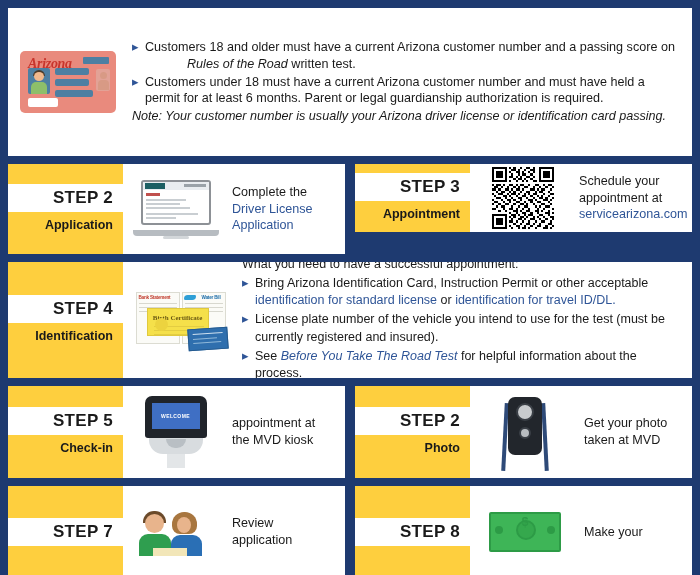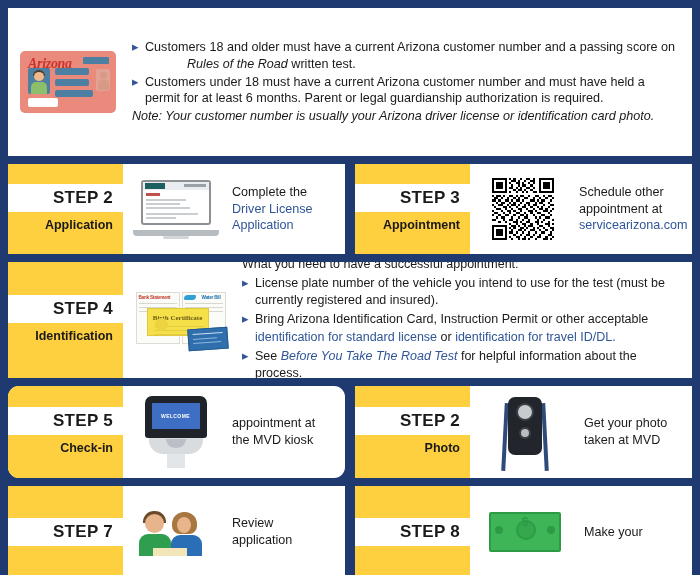--- a/index.html
+++ b/index.html
@@ -290,21 +290,21 @@
 
       <div class="body">
         <ul class="bullets">
           <li>
             <span>Customers 18 and older must have a current Arizona customer number and a passing score on </span><em class="ital">Rules of the Road</em><span> written test.</span>
           </li>
           <li>
             <span>Customers under 18 must have a current Arizona customer number and must have held a permit for at least 6 months. Parent or legal guardianship authorization is required.</span>
           </li>
         </ul>
-        <div class="note">Note: Your customer number is usually your Arizona driver license or identification card photo.</div>
+        <div class="note">Note: Your customer number is usually your Arizona driver license or identification card passing.</div>
       </div>
     </div>
   </div>
 
   <div class="row">
 
     <div class="card half" style="height:90px;">
       <div class="steplabel">
         <div class="band">
           <span class="num">STEP 2</span>
@@ -332,21 +332,21 @@
       </div>
       <div class="body">
         <div>Complete the</div>
         <a class="link">
           <span>Driver License </span><br>
           <span>Application</span>
         </a>
       </div>
     </div>
 
-    <div class="card half" style="height:90px;justify-content:space-between;">
+    <div class="card half" style="height:68px;justify-content:space-between;">
       <div class="steplabel">
         <div class="band">
           <span class="num">STEP 3</span>
         </div>
         <div class="sub">
           <div>Appointment</div>
         </div>
       </div>
       <div class="iconcell w-qr">
         <svg class="qr" viewBox="0 0 29 29" shape-rendering="crispEdges">
@@ -569,21 +569,21 @@
               <rect x="12" y="28" width="1" height="1"></rect>
               <rect x="14" y="28" width="2" height="1"></rect>
               <rect x="17" y="28" width="1" height="1"></rect>
               <rect x="20" y="28" width="1" height="1"></rect>
               <rect x="24" y="28" width="2" height="1"></rect>
               <rect x="27" y="28" width="1" height="1"></rect>
           </g>
         </svg>
       </div>
       <div class="body">
-        <div>Schedule other</div>
+        <div>Schedule your</div>
         <div>appointment at</div>
         <a class="link">servicearizona.com</a>
       </div>
     </div>
   </div>
 
   <div class="row">
     <div class="card full" style="height:116px;">
       <div class="steplabel">
         <div class="band">
@@ -617,36 +617,36 @@
             <div class="bl" style="left:4px;top:4px;width:30px;background:#cfe0ef;"></div>
             <div class="bl" style="left:4px;top:9px;width:24px;"></div>
             <div class="bl" style="left:4px;top:13px;width:28px;"></div>
           </div>
         </div>
       </div>
       <div class="body small">
         <div class="lede">What you need to have a successful appointment:</div>
         <ul class="bullets">
           <li>
-            <span>License plate number of the vehicle you intend to use for the test (must be currently registered and insured).</span>
+            <span>Bring Arizona Identification Card, Instruction Permit or other acceptable </span><a class="link">identification for standard license</a><span> or </span><a class="link">identification for travel ID/DL.</a>
           </li>
           <li>
-            <span>Bring Arizona Identification Card, Instruction Permit or other acceptable </span><a class="link">identification for standard license</a><span> or </span><a class="link">identification for travel ID/DL.</a>
+            <span>License plate number of the vehicle you intend to use for the test (must be currently registered and insured).</span>
           </li>
           <li>
             <span>See </span><a class="link ital">Before You Take The Road Test</a><span> for helpful information about the process.</span>
           </li>
         </ul>
       </div>
     </div>
   </div>
 
   <div class="row">
 
-    <div class="card half" style="height:92px;border-radius:11px;">
+    <div class="card half" style="height:92px;">
       <div class="steplabel">
         <div class="band">
           <span class="num">STEP 5</span>
         </div>
         <div class="sub">
           <div>Check-in</div>
         </div>
       </div>
       <div class="iconcell w-ki">
         <div class="kiosk">

